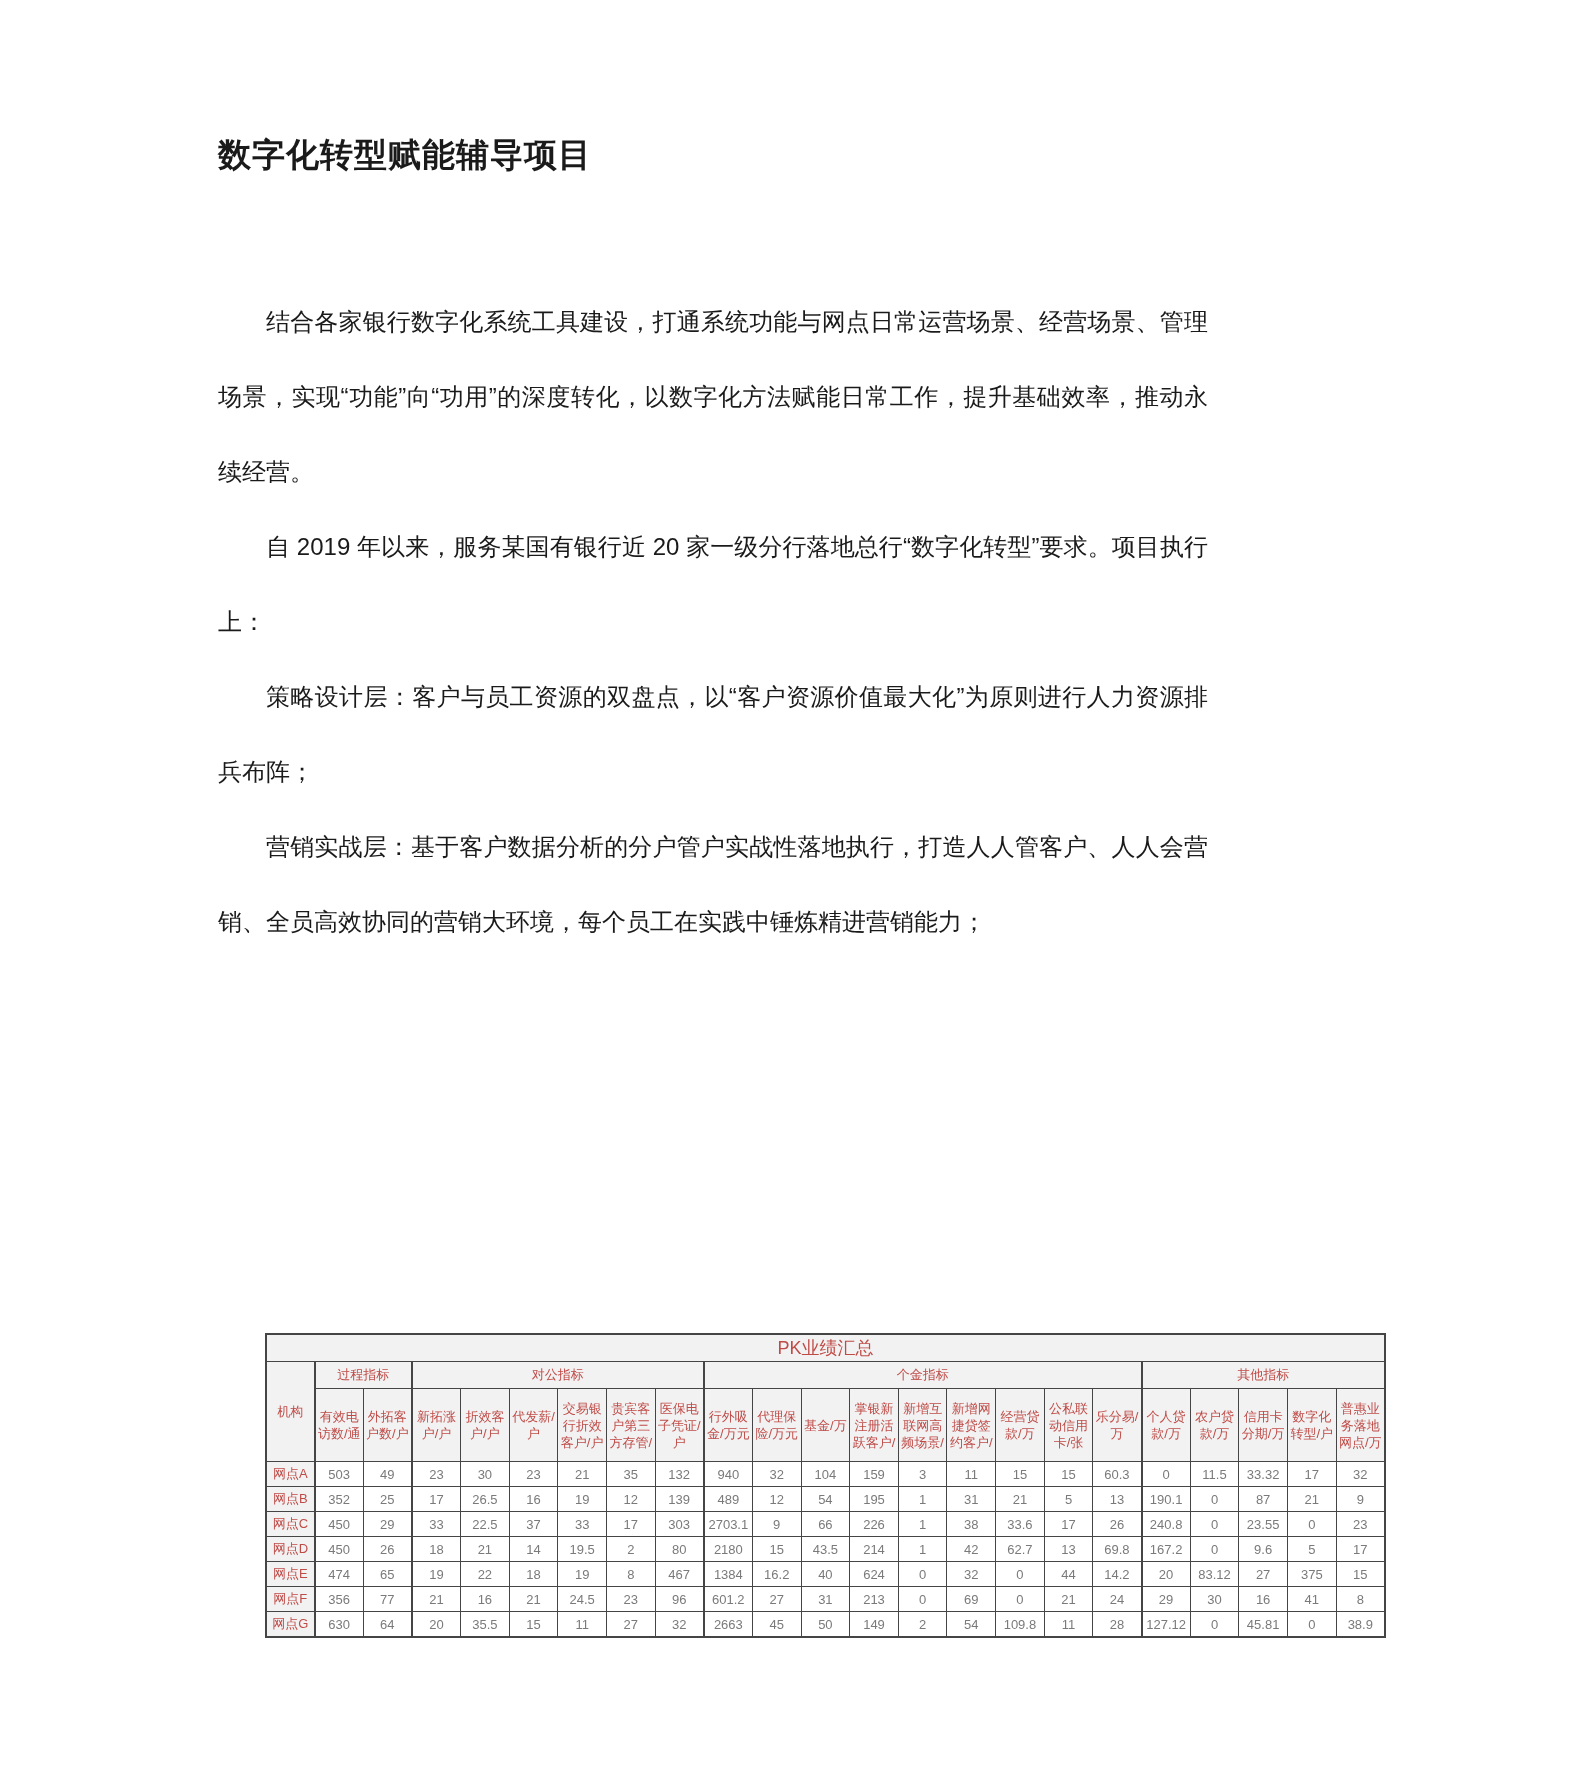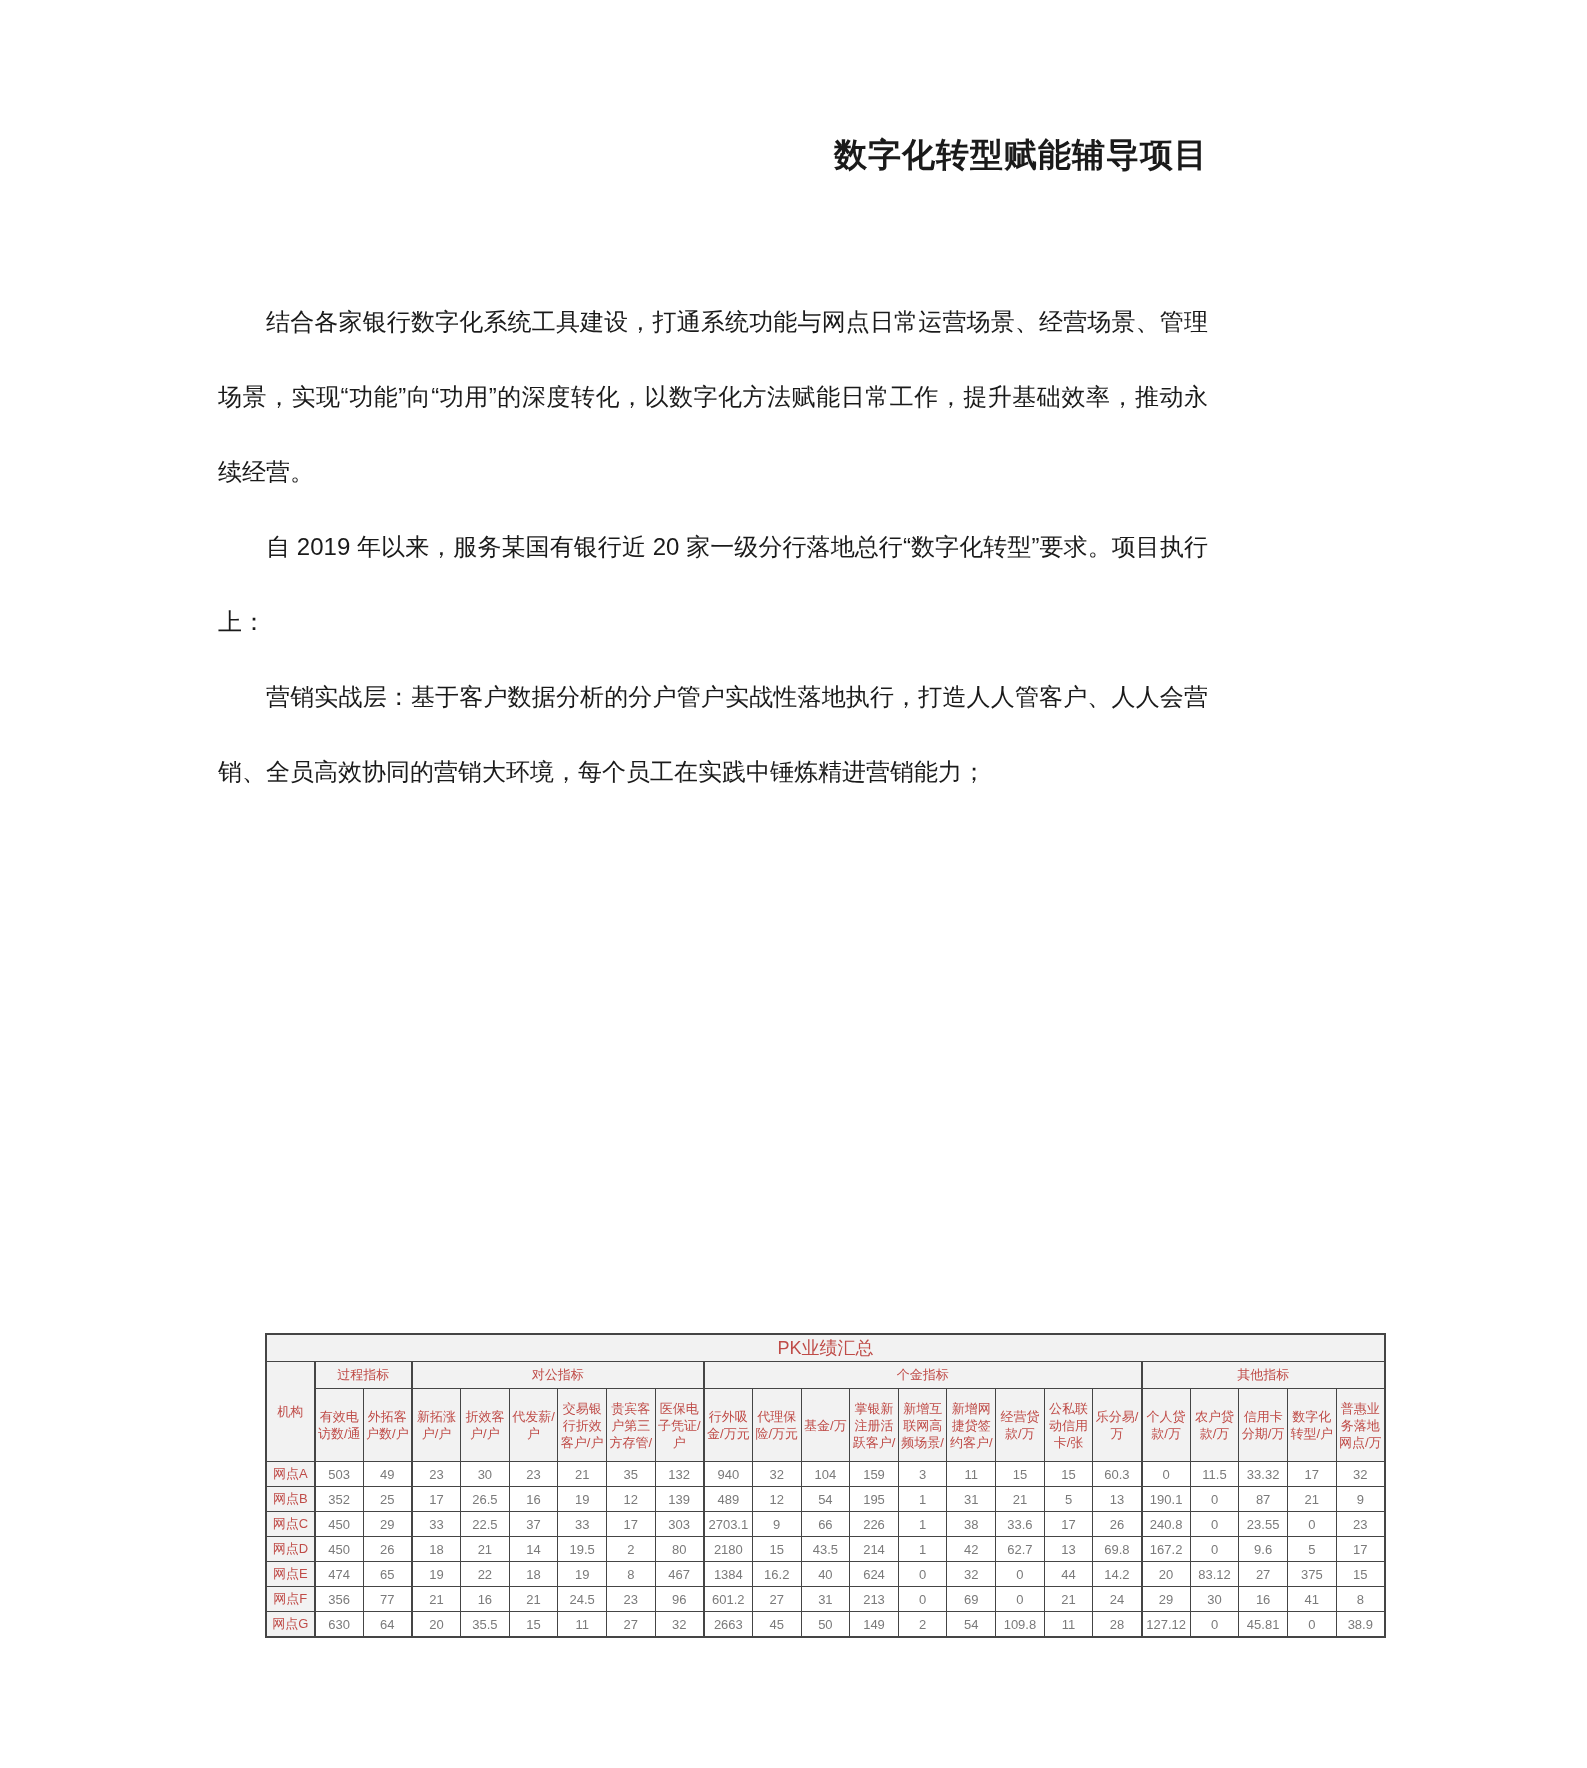--- a/index.html
+++ b/index.html
@@ -12,21 +12,21 @@
   html,body{margin:0;padding:0;background:#ffffff;}
   .page{
     position:relative;
     width:1587px;height:1768px;
     background:#ffffff;
     font-family:"Liberation Sans","DejaVu Sans",sans-serif;
     overflow:hidden;
   }
   .doc-title{
     position:absolute;left:218px;top:133px;width:990px;
-    margin:0;text-align:right;
+    margin:0;text-align:left;
     font-size:33px;font-weight:bold;color:var(--body-text);
     letter-spacing:1px;
   }
   .body-text{
     position:absolute;left:218px;top:284px;width:990px;
     font-size:24px;line-height:75px;color:var(--body-text);
     text-align:justify;
   }
   .body-text p{margin:0;text-indent:2em;word-break:break-all;}
   .table-wrap{
@@ -70,20 +70,21 @@
 </head>
 <body>
 
 <div class="page">
 
   <h1 class="doc-title">数字化转型赋能辅导项目</h1>
 
   <div class="body-text">
     <p>结合各家银行数字化系统工具建设，打通系统功能与网点日常运营场景、经营场景、管理场景，实现“功能”向“功用”的深度转化，以数字化方法赋能日常工作，提升基础效率，推动永续经营。</p>
     <p>自 2019 年以来，服务某国有银行近 20 家一级分行落地总行“数字化转型”要求。项目执行上：</p>
+    <p>策略设计层：客户与员工资源的双盘点，以“客户资源价值最大化”为原则进行人力资源排兵布阵；</p>
     <p>营销实战层：基于客户数据分析的分户管户实战性落地执行，打造人人管客户、人人会营销、全员高效协同的营销大环境，每个员工在实践中锤炼精进营销能力；</p>
   </div>
 
   <div class="table-wrap">
     <table class="pk">
         <tbody>
           <tr>
             <td class="t-title" colspan="23">PK业绩汇总</td>
           </tr>
           <tr>

